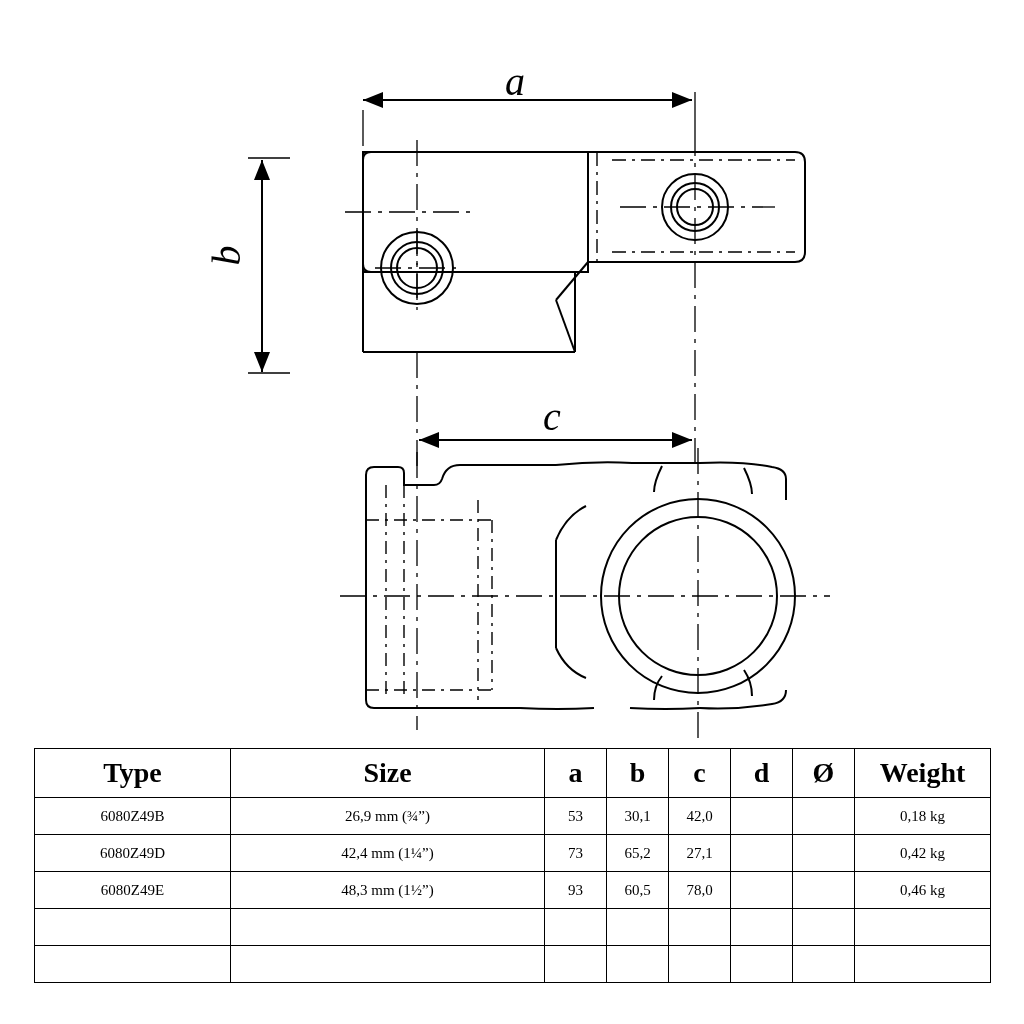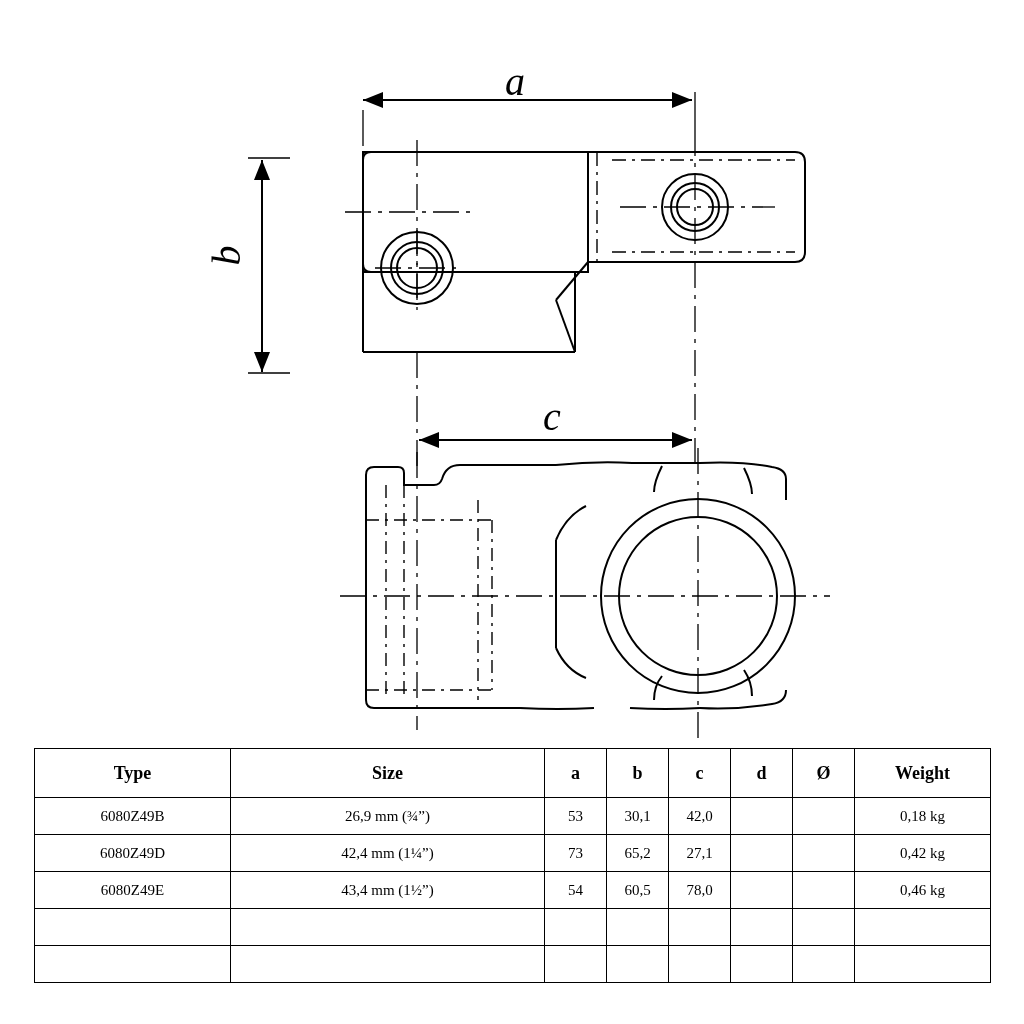--- a/index.html
+++ b/index.html
@@ -59,21 +59,21 @@
     border: 1px solid #000;
     padding: 0;
     text-align: center;
     vertical-align: middle;
     font-size: 15px;
     height: 36px;
     font-weight: normal;
   }
   table.spec thead th {
     font-weight: bold;
-    font-size: 18px;
+    font-size: 28px;
     height: 48px;
   }
   .col-type   { width: 196px; }
   .col-size   { width: 314px; }
   .col-a      { width: 62px; }
   .col-b      { width: 62px; }
   .col-c      { width: 62px; }
   .col-d      { width: 62px; }
   .col-dia    { width: 62px; }
   .col-weight { width: 136px; }
@@ -246,22 +246,22 @@
           <td>42,4 mm (1¼”)</td>
           <td>73</td>
           <td>65,2</td>
           <td>27,1</td>
           <td></td>
           <td></td>
           <td>0,42 kg</td>
         </tr>
         <tr>
           <td>6080Z49E</td>
-          <td>43,4 mm (1½”)</td>
-          <td>54</td>
+          <td>48,3 mm (1½”)</td>
+          <td>93</td>
           <td>60,5</td>
           <td>78,0</td>
           <td></td>
           <td></td>
           <td>0,46 kg</td>
         </tr>
         <tr>
           <td class="empty-row"></td>
           <td class="empty-row"></td>
           <td class="empty-row"></td>

